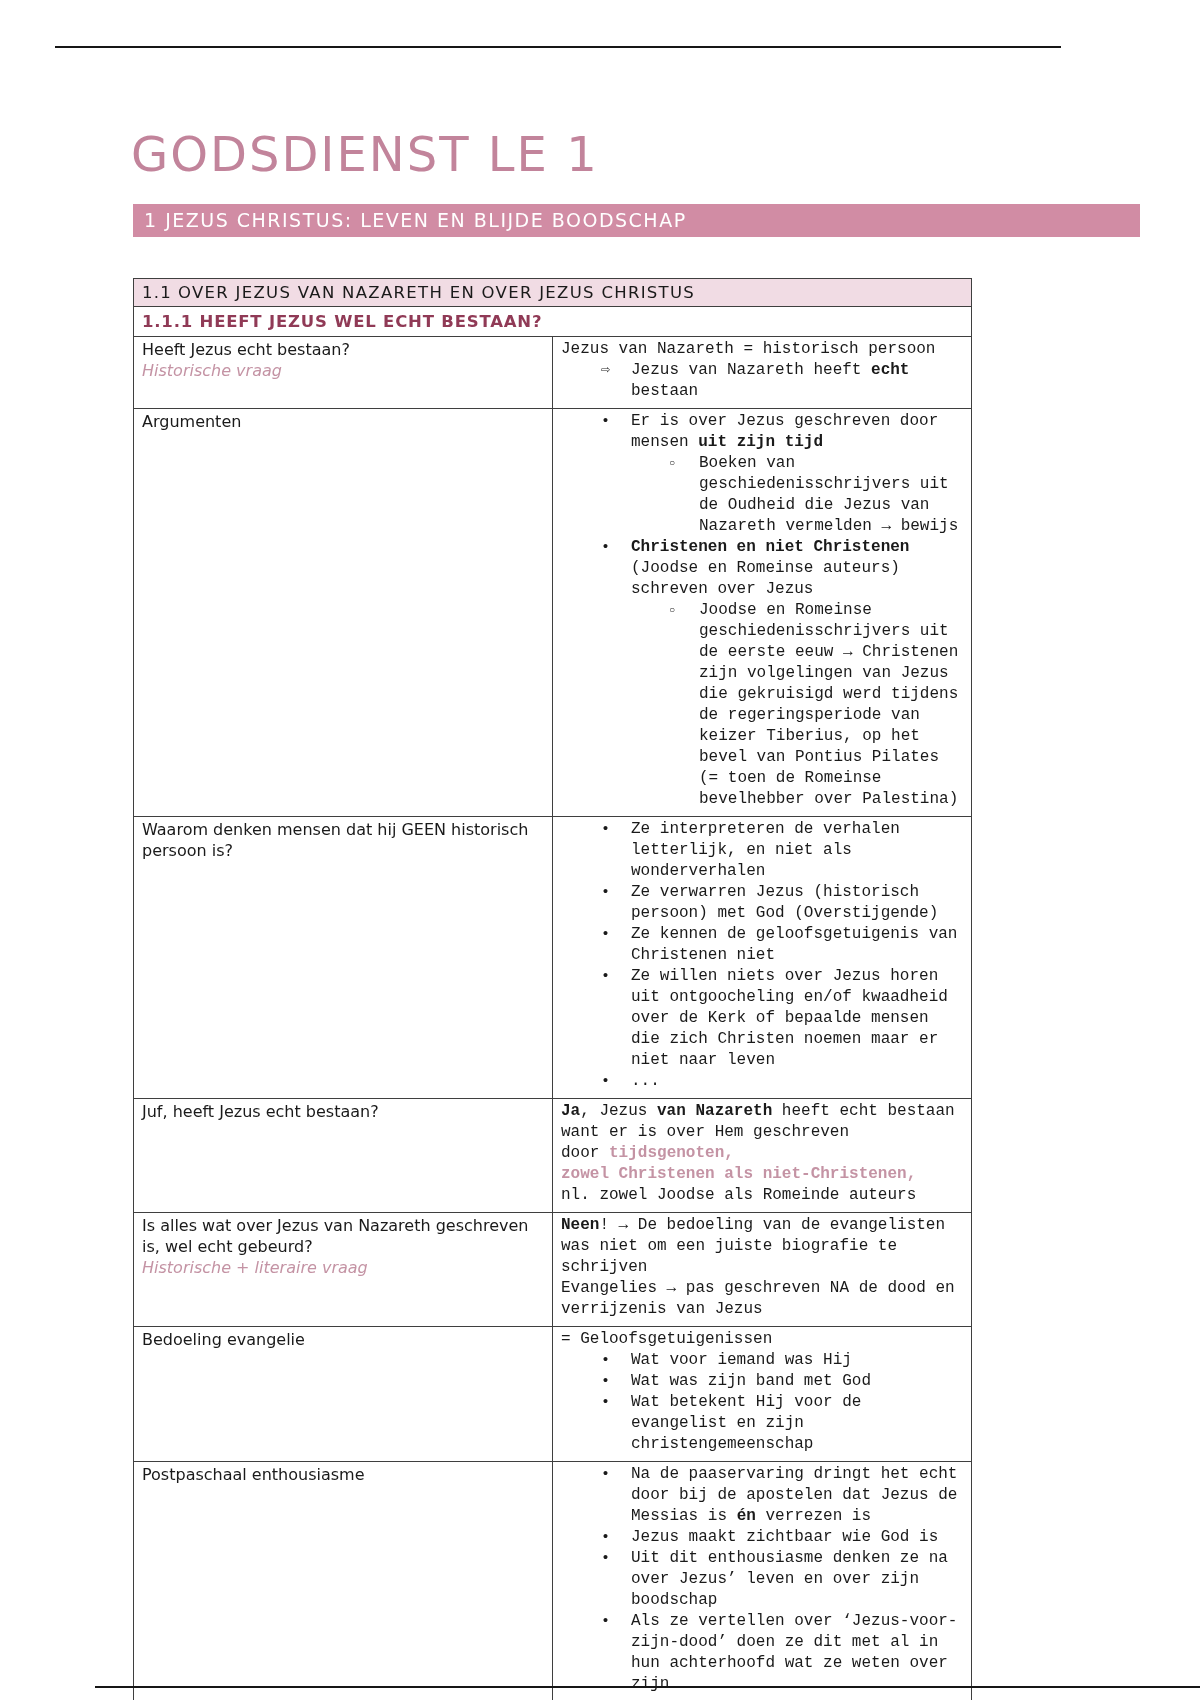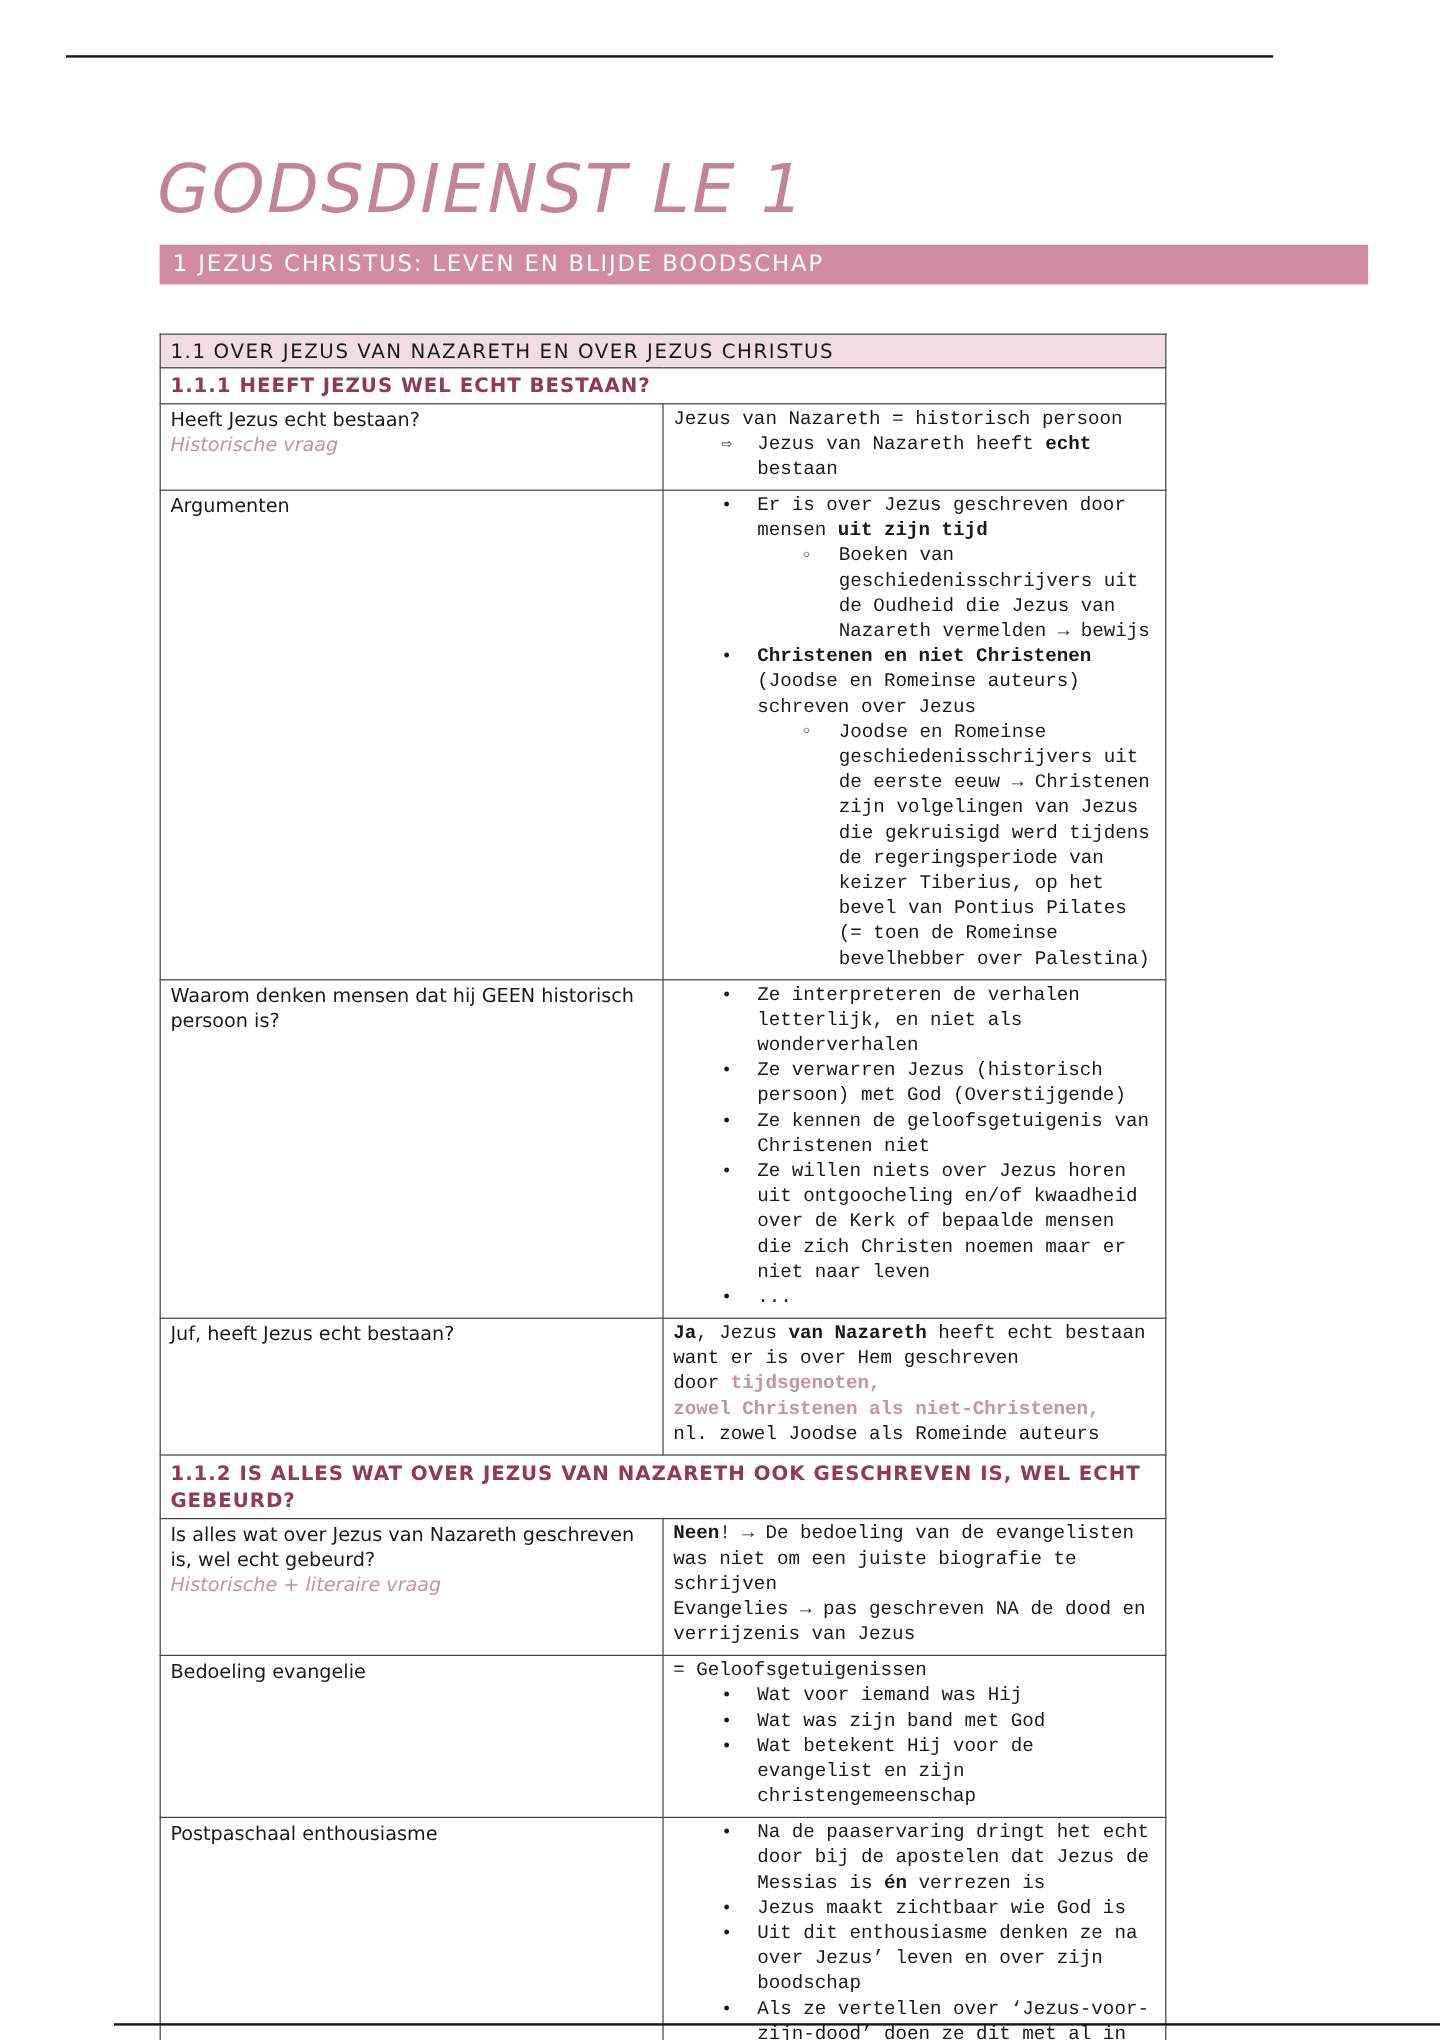--- a/index.html
+++ b/index.html
@@ -3,22 +3,22 @@
 <meta charset="utf-8">
 <style>
   * { margin:0; padding:0; box-sizing:border-box; }
   html,body { background:#ffffff; }
   body { font-family:"DejaVu Sans","Liberation Sans",sans-serif; color:#1a1a1a; }
   .page { position:relative; width:1200px; height:1700px; background:#fff; overflow:hidden; }
 
   .top-rule { position:absolute; left:55px; top:46px; width:1006px; height:2px; background:#161616; }
   .bottom-rule { position:absolute; left:95px; top:1686px; width:1105px; height:2px; background:#161616; }
 
-  .title { position:absolute; left:131px; top:126px; font-size:56px; font-weight:400;
-           letter-spacing:2px; color:var(--title,#c2849b); white-space:nowrap;font-style:italic; }
+  .title { position:absolute; left:131px; top:126px; font-size:48px; font-weight:400;
+           letter-spacing:2px; color:var(--title,#c2849b); white-space:nowrap; }
 
   .banner { position:absolute; left:133px; top:204px; width:1007px; padding:5px 11px 6px;
             background:var(--banner-bg,#d18ca4); color:var(--banner-text,#ffffff);
             font-size:19px; letter-spacing:1.5px; }
 
   table.content { position:absolute; left:133px; top:278px; width:839px;
                   border-collapse:collapse; font-size:16px; line-height:21px; table-layout:fixed; }
   table.content td { border:1px solid var(--border,#3f3f3f); vertical-align:top; }
 
   .cell-section { background:var(--section-bg,#f1dce4); padding:3px 8px; letter-spacing:1.3px; font-size:16.5px; }
@@ -131,23 +131,20 @@
             <div class="qline"><span>Juf, heeft Jezus echt bestaan?</span></div>
           </td>
           <td class="cell-a">
             <div class="blk blk-p"><span class="blk-content"><span class="rs-b">Ja</span><span>, Jezus </span><span class="rs-b">van Nazareth</span><span> heeft echt bestaan</span></span></div>
             <div class="blk blk-p"><span class="blk-content"><span>want er is over Hem geschreven</span></span></div>
             <div class="blk blk-p"><span class="blk-content"><span>door </span><span class="rs-pb">tijdsgenoten,</span></span></div>
             <div class="blk blk-p"><span class="blk-content"><span class="rs-pb">zowel Christenen als niet-Christenen,</span></span></div>
             <div class="blk blk-p"><span class="blk-content"><span>nl. zowel Joodse als Romeinde auteurs</span></span></div>
           </td>
         </tr>
-        <tr class="row row-subsection">
-          <td class="cell-subsection" colspan="2">1.1.2 IS ALLES WAT OVER JEZUS VAN NAZARETH OOK GESCHREVEN IS, WEL ECHT GEBEURD?</td>
-        </tr>
         <tr class="row row-qa">
           <td class="cell-q">
             <div class="qline"><span>Is alles wat over Jezus van Nazareth geschreven is, wel echt gebeurd?</span></div>
             <div class="qline"><span class="rs-pi">Historische + literaire vraag</span></div>
           </td>
           <td class="cell-a">
             <div class="blk blk-p"><span class="blk-content"><span class="rs-b">Neen</span><span>! → De bedoeling van de evangelisten was niet om een juiste biografie te schrijven</span></span></div>
             <div class="blk blk-p"><span class="blk-content"><span>Evangelies → pas geschreven NA de dood en verrijzenis van Jezus</span></span></div>
           </td>
         </tr>

